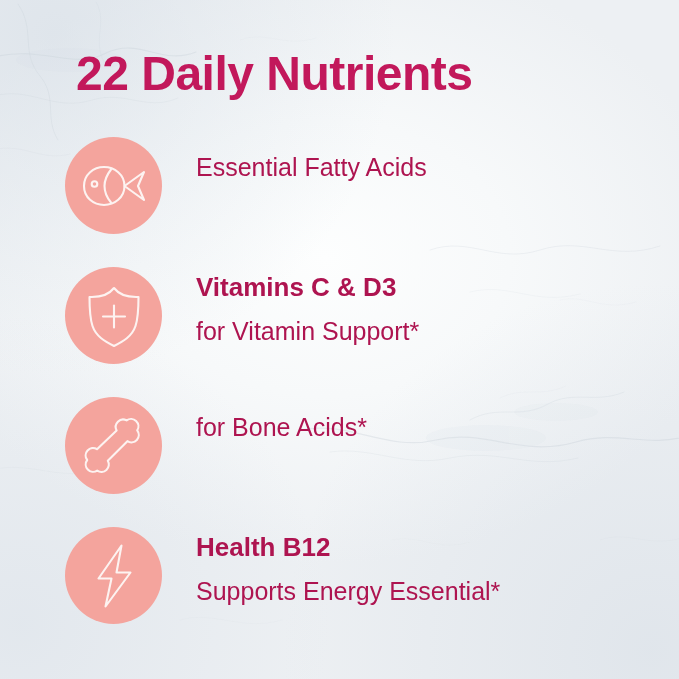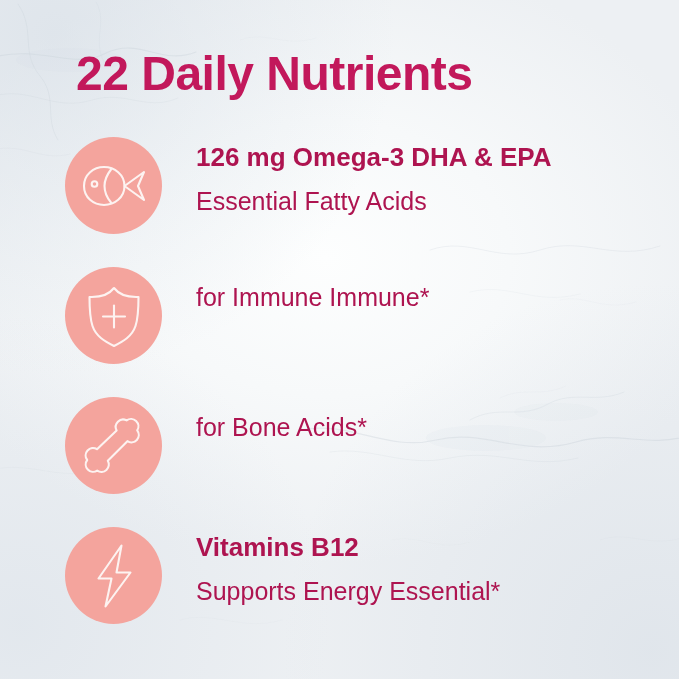--- a/index.html
+++ b/index.html
@@ -152,39 +152,39 @@
             <g fill="none" stroke="#fdf3f1" stroke-width="2.1" stroke-linecap="round" stroke-linejoin="round">
               <path d="M43.5 25 C43.5 36.5 33.5 44 23 44 C12.5 44 3 36.5 3 25 C3 13.5 12.5 6 23 6 C33.5 6 43.5 13.5 43.5 25 Z"></path>
               <path d="M43.5 25 L63 11 L57 25 L63 39 Z"></path>
               <path d="M30 8.5 C25 15 23.5 19.5 23.5 25 C23.5 30.5 25 35.5 30 41.5"></path>
               <circle cx="13.5" cy="23" r="2.8"></circle>
             </g>
           </svg>
         </span>
       </div>
       <div class="row-text">
-        <div class="row-primary">126 mg Omega-3 DHA &amp; EPA</div>
         <div class="row-secondary">Essential Fatty Acids</div>
       </div>
     </div>
 
     <div class="nutrient-row">
       <div class="icon-badge">
         <span>
           <svg width="56" height="62" viewBox="0 0 56 62" xmlns="http://www.w3.org/2000/svg">
             <g fill="none" stroke="#fdf3f1" stroke-width="2.1" stroke-linecap="round" stroke-linejoin="round">
               <path d="M28 3 C23 9.5 15 12.5 3.5 12 C3.5 12 3.5 32 6.5 41 C10 51.5 19 56.5 28 61 C37 56.5 46 51.5 49.5 41 C52.5 32 52.5 12 52.5 12 C41 12.5 33 9.5 28 3 Z"></path>
               <path d="M28 20.5 L28 42.5"></path>
               <path d="M17 31.5 L39 31.5"></path>
             </g>
           </svg>
         </span>
       </div>
       <div class="row-text">
-        <div class="row-secondary">for Immune Immune*</div>
+        <div class="row-primary">Vitamins C &amp; D3</div>
+        <div class="row-secondary">for Vitamin Support*</div>
       </div>
     </div>
 
     <div class="nutrient-row">
       <div class="icon-badge">
         <span>
           <svg width="62" height="62" viewBox="0 0 62 62" xmlns="http://www.w3.org/2000/svg">
             <g fill="none" stroke="#fdf3f1" stroke-width="2.1" stroke-linecap="round" stroke-linejoin="round">
               <path d="M43.6 5.4
                        a7.4 7.4 0 0 1 10.6 10.0
@@ -208,19 +208,19 @@
       <div class="icon-badge">
         <span>
           <svg width="44" height="66" viewBox="0 0 44 66" xmlns="http://www.w3.org/2000/svg">
             <g fill="none" stroke="#fdf3f1" stroke-width="2.1" stroke-linecap="round" stroke-linejoin="round">
               <path d="M29.5 2.5 L6.5 35.5 L19.5 35.5 L13.5 63.5 L38.5 29.5 L24.5 29.5 Z"></path>
             </g>
           </svg>
         </span>
       </div>
       <div class="row-text">
-        <div class="row-primary">Vitamins B12</div>
+        <div class="row-primary">Health B12</div>
         <div class="row-secondary">Supports Energy Essential*</div>
       </div>
     </div>
 
   </div>
 </div>
 
 </body></html>

